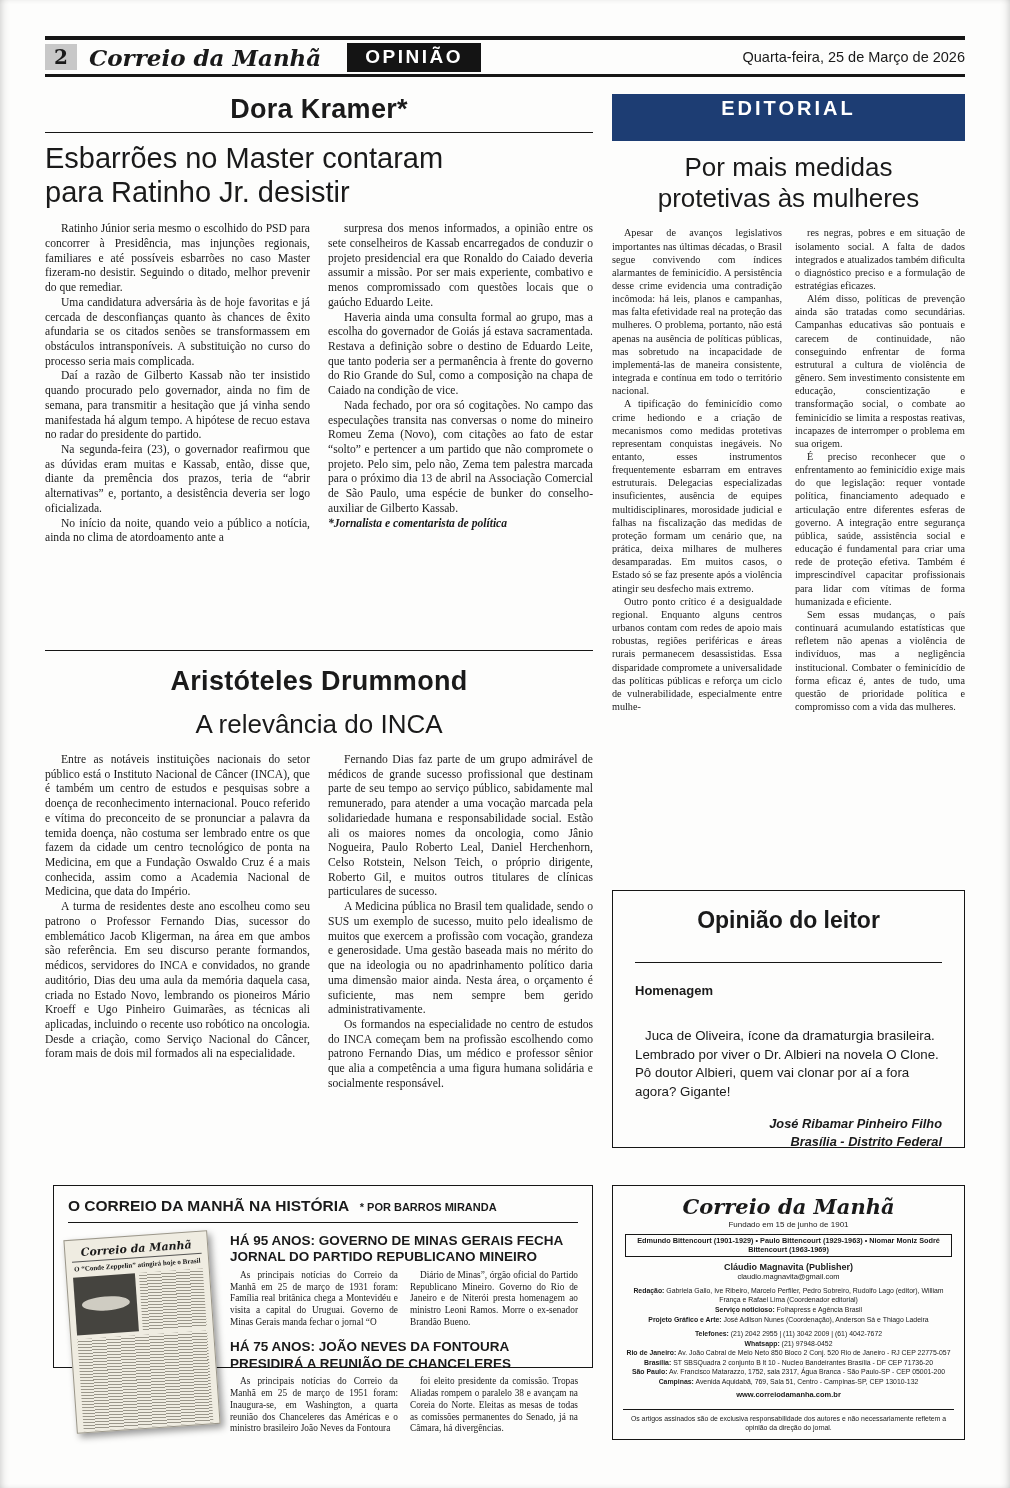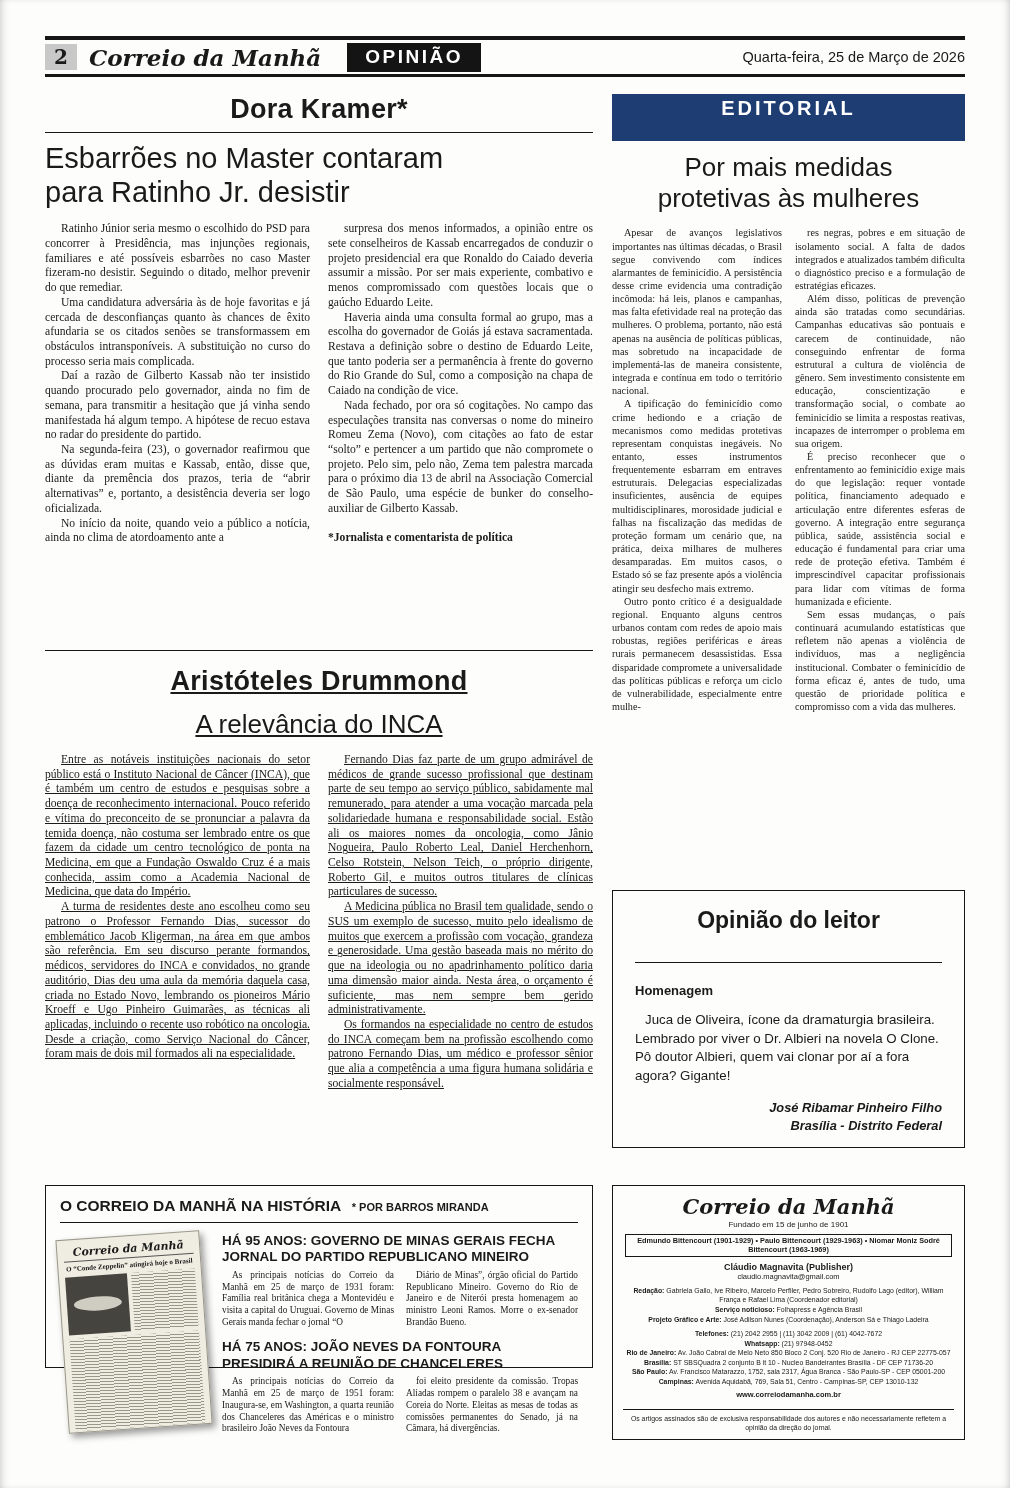--- a/index.html
+++ b/index.html
@@ -24,44 +24,44 @@
   .right-region { position:absolute; left:612px; top:88px; width:353px; height:1362px; }
 
   
   .byline-title { text-align:center; font-family:"Liberation Sans", sans-serif; font-weight:700; font-size:27px; letter-spacing:.3px; }
   .thin-rule { border-top:1.5px solid #161616; margin-top:7px; }
   .big-headline { font-family:"Liberation Sans", sans-serif; font-weight:500; font-size:29px; line-height:1.16; margin-top:9px; }
   .hl-line { display:block; }
   .cols { display:flex; gap:18px; margin-top:13px; }
   .col { flex:1; min-width:0; }
   .body-text p { font-size:11.6px; line-height:1.27; text-align:justify; text-indent:16px; }
-  .author-note { text-align:right; font-weight:700; font-size:11.6px; margin-top:14px; text-indent:0 !important; }
+  .author-note { text-align:right; font-weight:700; font-style:italic; font-size:11.6px; text-indent:0 !important; }
 
   .kramer { position:absolute; top:6px; left:0; right:0; }
   .article-divider { position:absolute; top:562px; left:0; right:0; border-top:1.5px solid #161616; }
-  .drummond { position:absolute; top:578px; left:0; right:0;text-decoration:underline; }
+  .drummond { position:absolute; top:578px; left:0; right:0; }
   .sub-headline { text-align:center; font-family:"Liberation Sans", sans-serif; font-weight:400; font-size:26px; margin-top:12px; }
 
   
   .editorial { position:absolute; top:6px; left:0; right:0; }
   .editorial-badge { background:#1d3d73; color:#fff; text-align:center; font-family:"Liberation Sans", sans-serif;
                      font-weight:700; font-size:20px; letter-spacing:3px; padding:3px 0 21px; }
   .editorial-headline { text-align:center; font-family:"Liberation Sans", sans-serif; font-weight:500; font-size:26px; line-height:1.18; margin-top:11px; }
   .editorial-cols { display:flex; gap:13px; margin-top:13px; }
   .editorial-cols p { font-size:10.2px; line-height:1.29; text-align:justify; text-indent:12px; }
 
   
   .reader-box { position:absolute; top:802px; left:0; right:0; height:258px; border:1.5px solid #161616; padding:16px 22px; }
   .reader-title { text-align:center; font-family:"Liberation Sans", sans-serif; font-weight:700; font-size:23px; padding-bottom:28px; border-bottom:1.5px solid #161616; }
   .reader-subject { font-family:"Liberation Sans", sans-serif; font-weight:700; font-size:13px; margin-top:20px; }
-  .reader-body { font-family:"Liberation Sans", sans-serif; font-size:13.3px; line-height:1.4; margin-top:13px; text-indent:10px; }
+  .reader-body { font-family:"Liberation Sans", sans-serif; font-size:13.3px; line-height:1.4; margin-top:29px; text-indent:10px; }
   .reader-sign { text-align:right; font-family:"Liberation Sans", sans-serif; font-style:italic; font-weight:700; font-size:12.8px; line-height:1.4; margin-top:14px; }
 
   
-  .history-box { position:absolute; top:1097px; left:0; right:0; height:183px; border:1.5px solid #161616; padding:11px 14px; }
+  .history-box { position:absolute; top:1097px; left:8px; right:0; height:183px; border:1.5px solid #161616; padding:11px 14px; }
   .history-title-row { font-family:"Liberation Sans", sans-serif; padding-bottom:7px; border-bottom:1.5px solid #161616; }
   .history-title { font-weight:700; font-size:15.5px; }
   .history-title-suffix { font-weight:700; font-size:11px; margin-left:6px; }
   .history-content { display:flex; gap:14px; margin-top:10px; }
   .clip { width:148px; height:198px; flex:none; position:relative; }
   .clip-inner { position:absolute; inset:2px; background:#efece1; border:1px solid #9a968a; transform:rotate(-4deg);
                 box-shadow:3px 4px 7px rgba(0,0,0,.4); padding:6px 6px 4px; overflow:hidden; }
   .clip-masthead { font-family:"DejaVu Serif", serif; font-weight:700; font-style:italic; font-size:11px; text-align:center;
                    border-bottom:1px solid #555; padding-bottom:2px; white-space:nowrap; }
   .clip-headline { font-size:7px; font-weight:700; text-align:center; margin-top:3px; line-height:1.2; }

